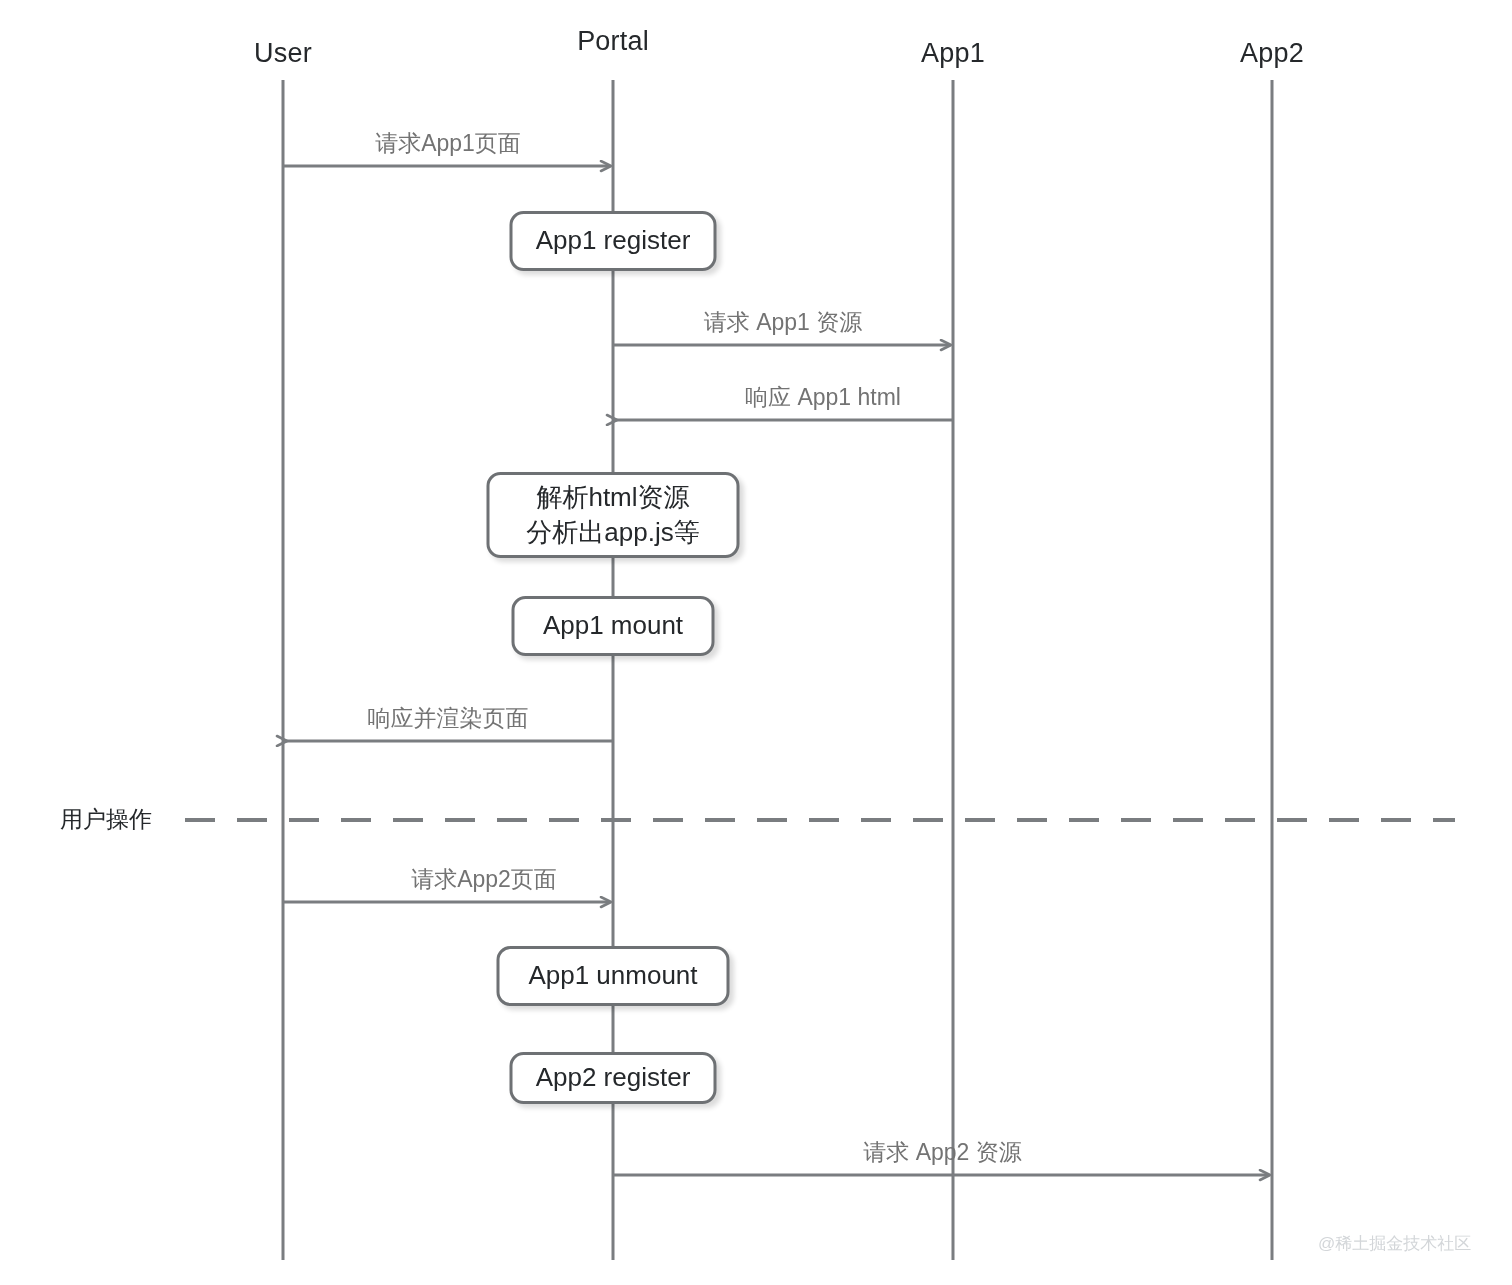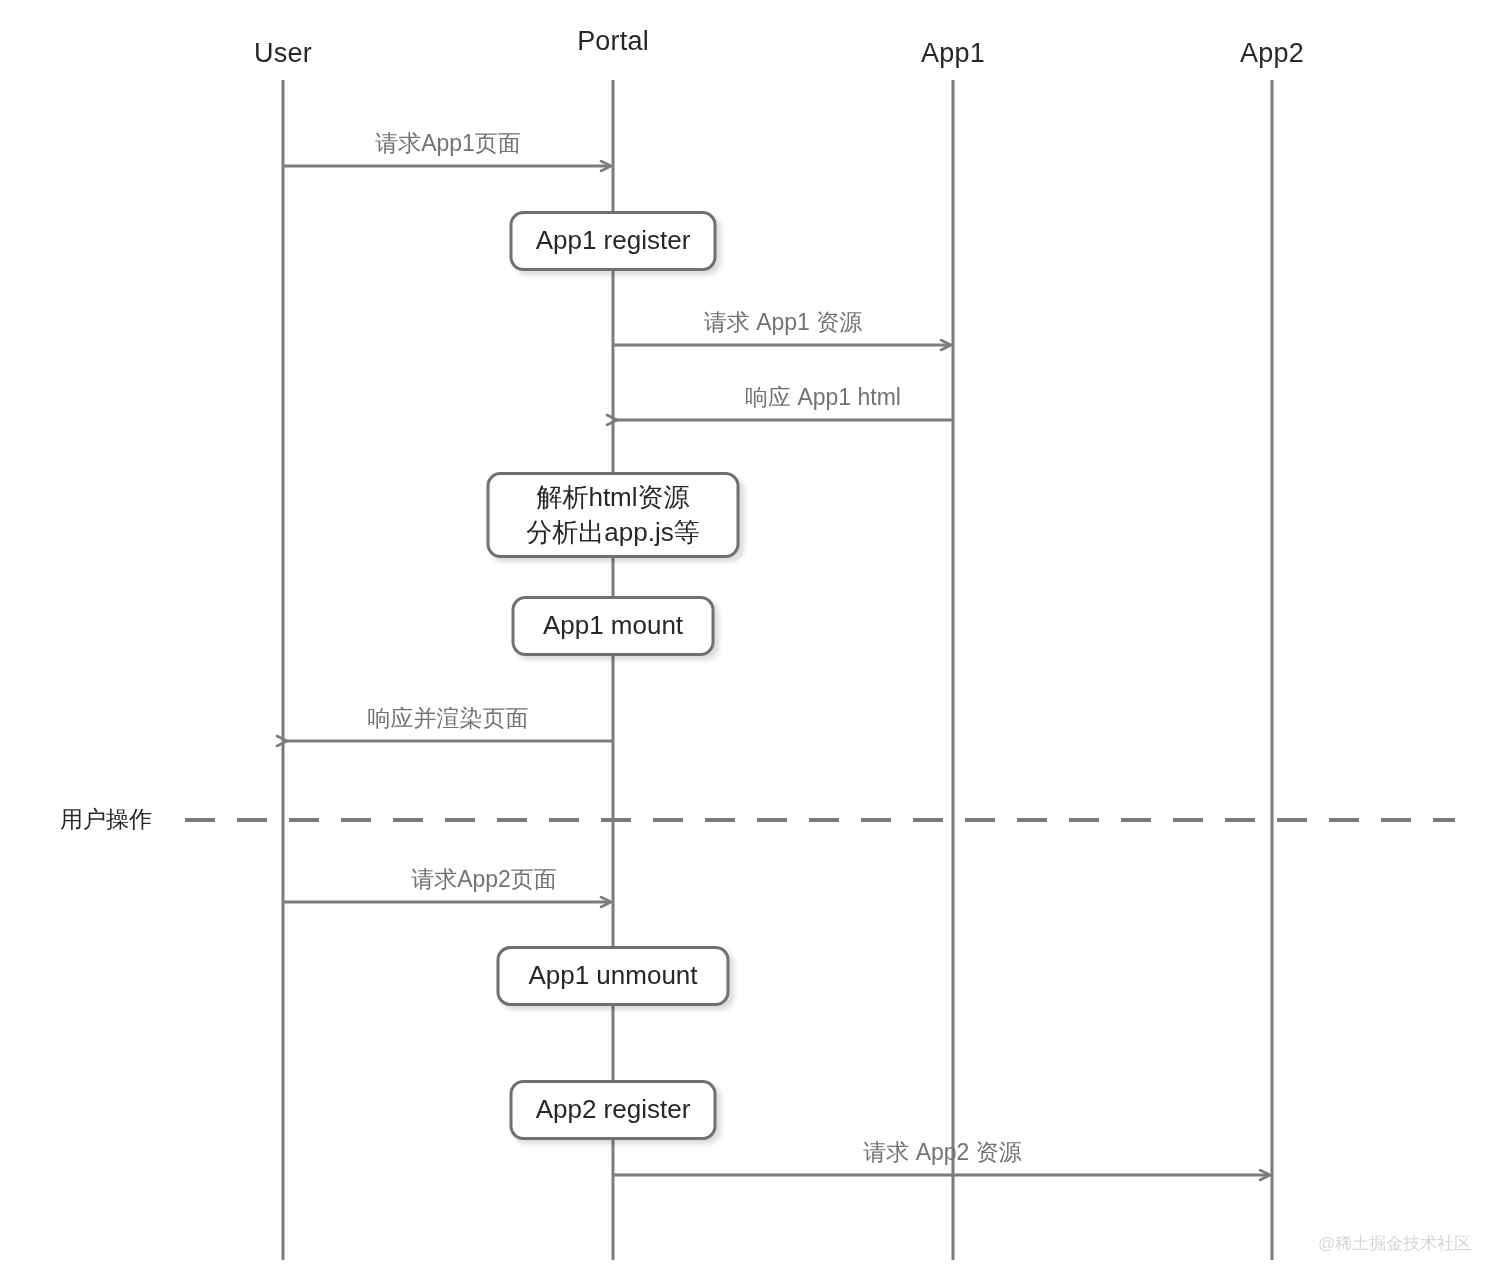--- a/index.html
+++ b/index.html
@@ -127,21 +127,21 @@
       <div class="act-box" style="left: 613px; top: 472px; width: 253px; height: 86px;">
         <div class="act-box-line">解析html资源</div>
         <div class="act-box-line">分析出app.js等</div>
       </div>
       <div class="act-box" style="left: 613px; top: 596px; width: 203px; height: 60px;">
         <div class="act-box-line">App1 mount</div>
       </div>
       <div class="act-box" style="left: 613px; top: 946px; width: 233px; height: 60px;">
         <div class="act-box-line">App1 unmount</div>
       </div>
-      <div class="act-box" style="left: 613px; top: 1080px; width: 207px; height: 60px;">
+      <div class="act-box" style="left: 613px; top: 1052px; width: 207px; height: 52px;">
         <div class="act-box-line">App2 register</div>
       </div>
     </div>
   <div id="divider-labels">
       <div class="divider-label" style="left: 60px; top: 804px;">用户操作</div>
     </div>
 
   <div class="watermark" style="left: 1318px; top: 1232px;">@稀土掘金技术社区</div>
 </div>
 

